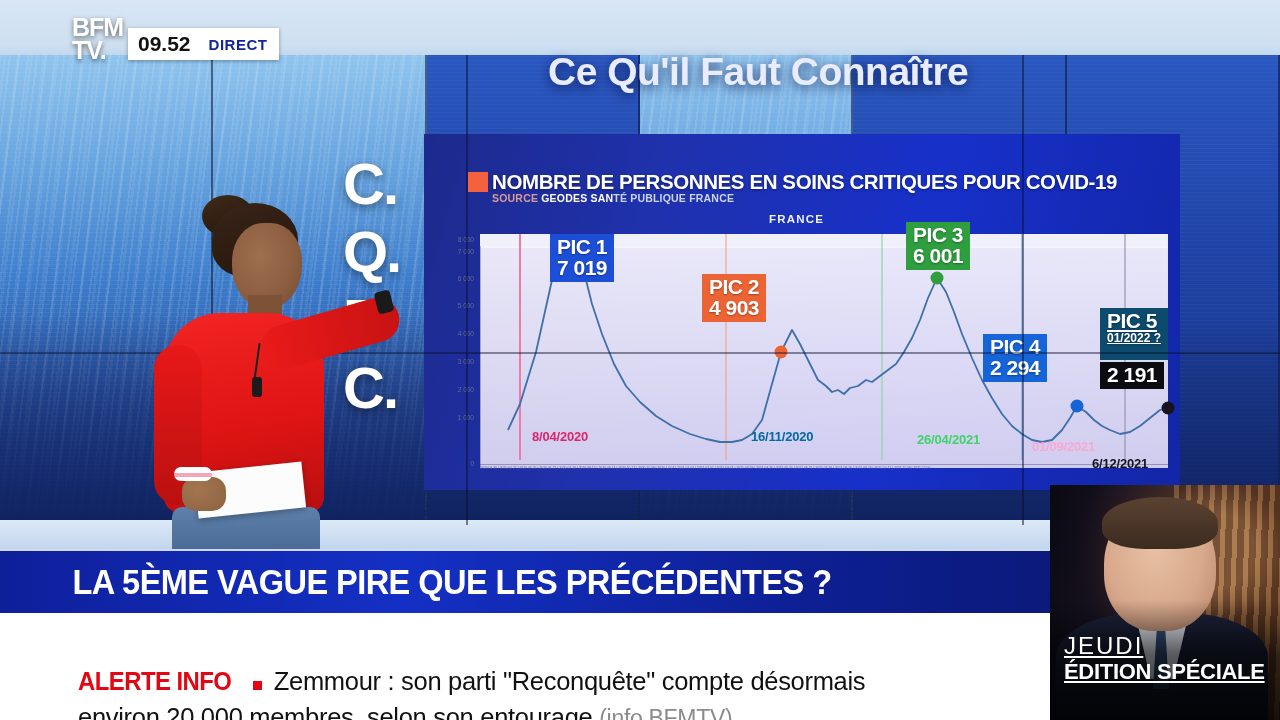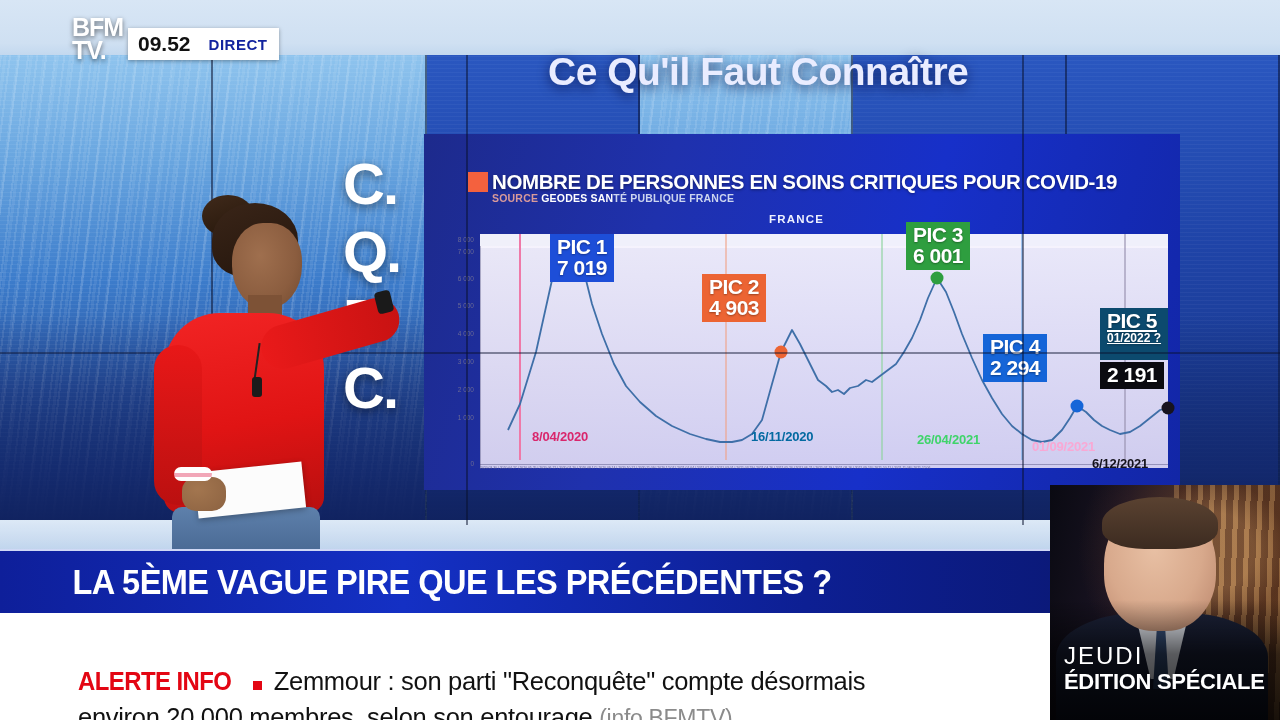--- a/index.html
+++ b/index.html
@@ -141,21 +141,21 @@
   .promo-hair { position:absolute; left:52px; top:12px; width:116px; height:52px; border-radius:52% 52% 38% 38%;
     background:linear-gradient(180deg,#5a4231,#3c2b20); }
   .promo-body { position:absolute; left:6px; top:128px; width:212px; height:110px;
     background:linear-gradient(180deg,#1c2238 0%, #10162a 100%); border-radius:40% 40% 0 0;}
   .promo-shirt { position:absolute; left:86px; top:132px; width:52px; height:62px;
     background:#e9edf5; clip-path:polygon(0 0,100% 0,72% 100%,28% 100%); }
   .promo-tie { position:absolute; left:103px; top:140px; width:16px; height:64px;
     background:linear-gradient(180deg,#3b5681,#243a5c); clip-path:polygon(25% 0,75% 0,100% 100%,0 100%); }
   .promo-grad { position:absolute; left:0; bottom:0; width:100%; height:120px;
     background:linear-gradient(180deg, rgba(0,0,0,0) 0%, rgba(0,0,0,.62) 45%, rgba(0,0,0,.82) 100%); }
-  .promo-txt { position:absolute; left:14px; bottom:26px; color:#fff; }
+  .promo-txt { position:absolute; left:14px; bottom:36px; color:#fff;text-decoration:underline; }
   .promo-l1 { font-size:24px; letter-spacing:2px; font-weight:400; line-height:26px; }
   .promo-l2 { font-size:22px; font-weight:bold; letter-spacing:-0.3px; line-height:25px; }
   .promo-l3 { font-size:22px; font-weight:bold; letter-spacing:-0.3px; line-height:25px; }
 
   
   .presenter { position:absolute; left:86px; top:195px; width:300px; height:390px; z-index:30; }
   .pr-hair { position:absolute; left:126px; top:8px; width:86px; height:74px; border-radius:52% 52% 40% 40%;
     background:linear-gradient(160deg,#3a2518,#23150c); }
   .pr-bun { position:absolute; left:116px; top:0px; width:52px; height:42px; border-radius:50%;
     background:linear-gradient(160deg,#402a1b,#241509); }

